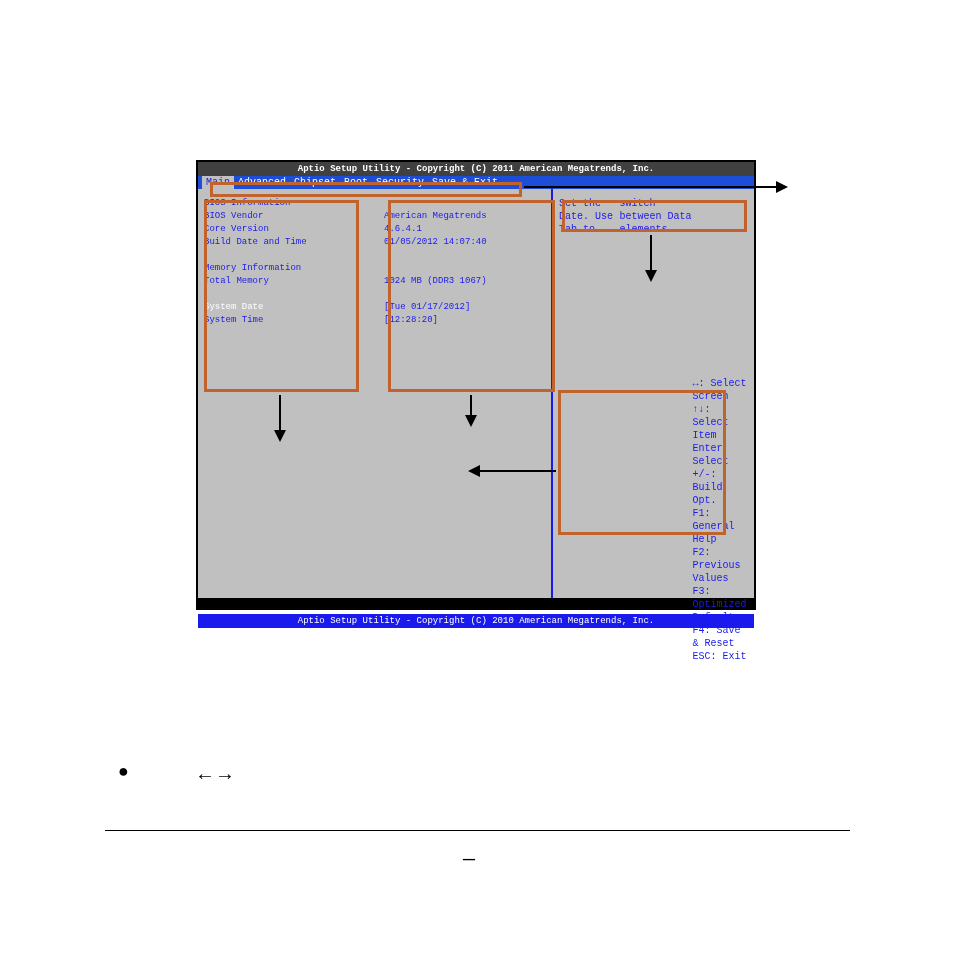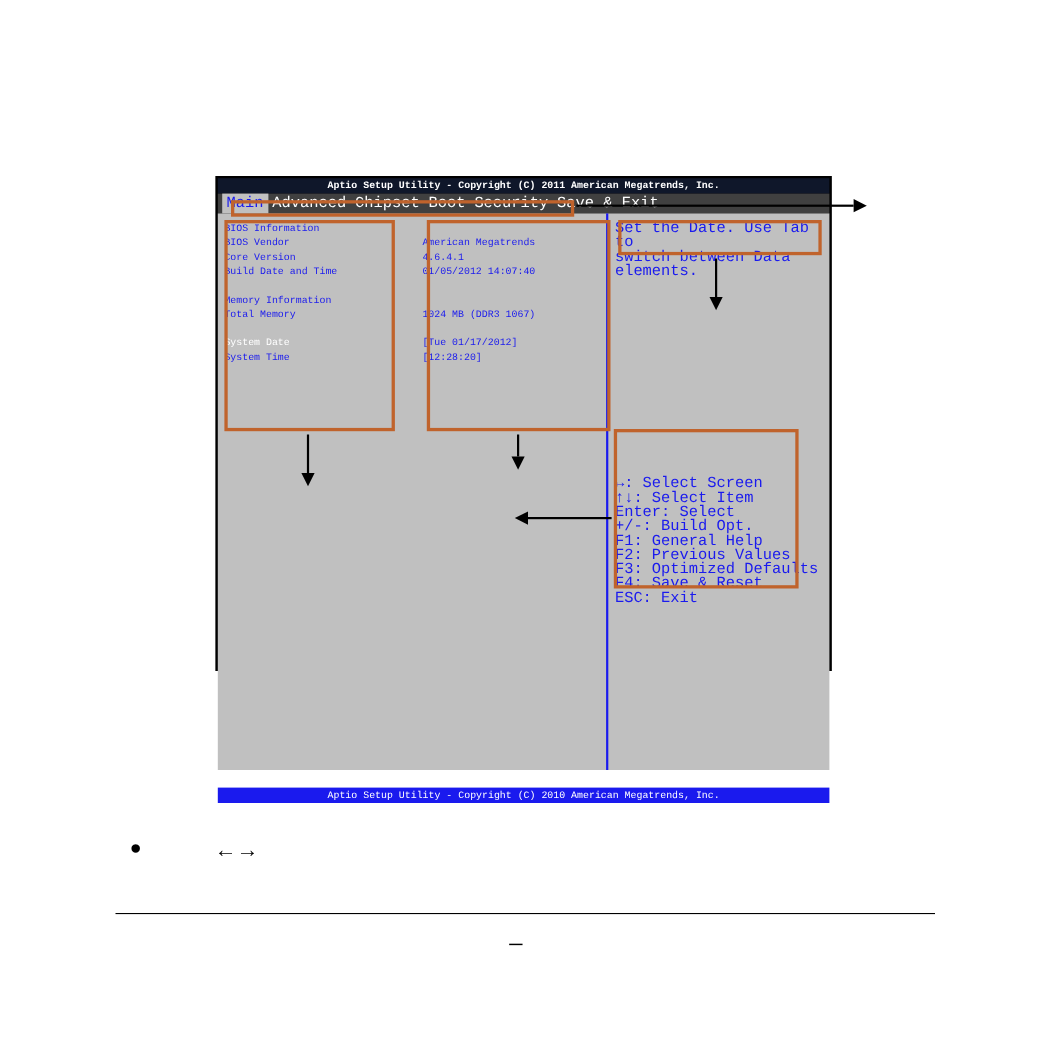--- a/index.html
+++ b/index.html
@@ -13,64 +13,63 @@
   .bios-screen {
     position: absolute;
     left: 196px;
     top: 160px;
     width: 560px;
     height: 450px;
     background: #000;
     border: 2px solid #000;
   }
   .title-bar {
-    background: #0f172a;
+    background: #404040;
     color: #fff;
     font-size: 9px;
     text-align: center;
     padding: 2px 0;
     font-weight: bold;
     white-space: pre;
   }
   .menu-bar {
-    background: #404040;
+    background: #1d4ed8;
     color: #fff;
-    font-size: 14px;
+    font-size: 10px;
     padding: 0 4px;
     display: flex;
     gap: 0;
   }
   .menu-item {
     padding: 1px 4px;
     cursor: pointer;
   }
   .menu-item.active {
     background: #c0c0c0;
     color: #1a1aee;
   }
   .main-area {
     background: #c0c0c0;
-    height: 506px;
+    height: 409px;
     display: flex;
     position: relative;
   }
   .left-pane {
     width: 355px;
     padding: 8px 6px;
     font-size: 9px;
     color: #1a1aee;
     border-right: 2px solid #1a1aee;
   }
   .right-pane {
     flex: 1;
     padding: 8px 6px;
-    font-size: 14px;
+    font-size: 10px;
     color: #1a1aee;
     display: flex;
-    flex-direction: column;
   }
   .info-row {
     display: flex;
     line-height: 13px;
   }
   .info-label { width: 180px; }
   .info-value { flex: 1; }
   .sel { color: #fff; background: transparent; }
   .editable { color: #1a1aee; }
   .help-text {

